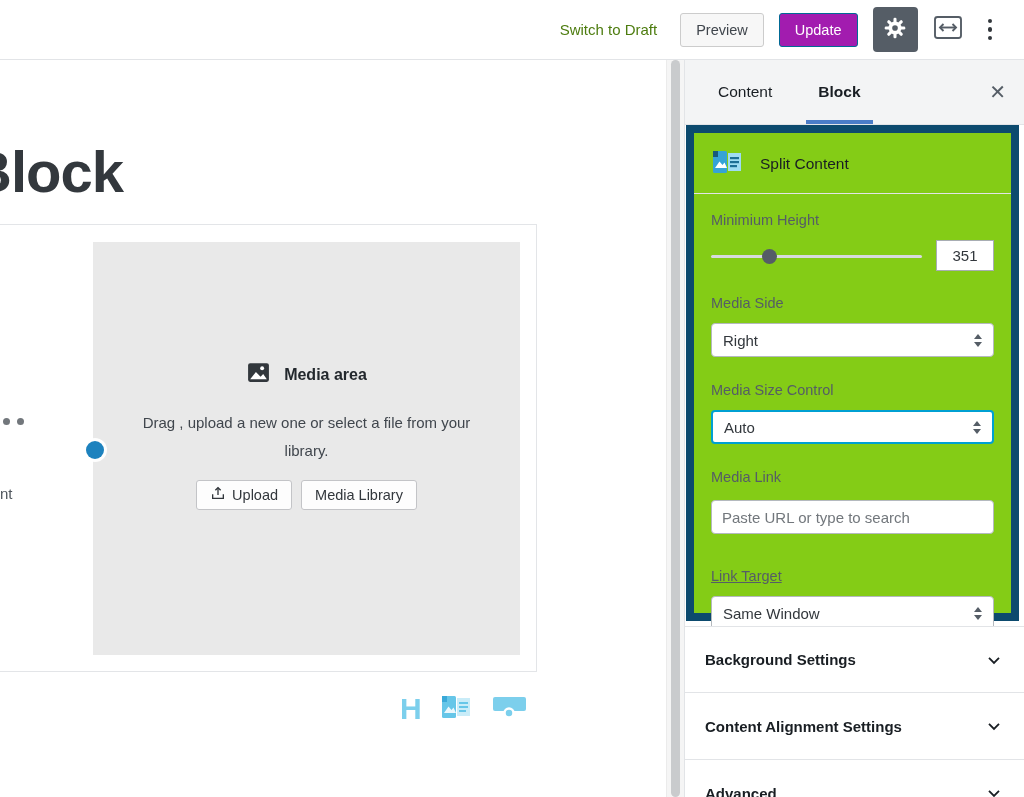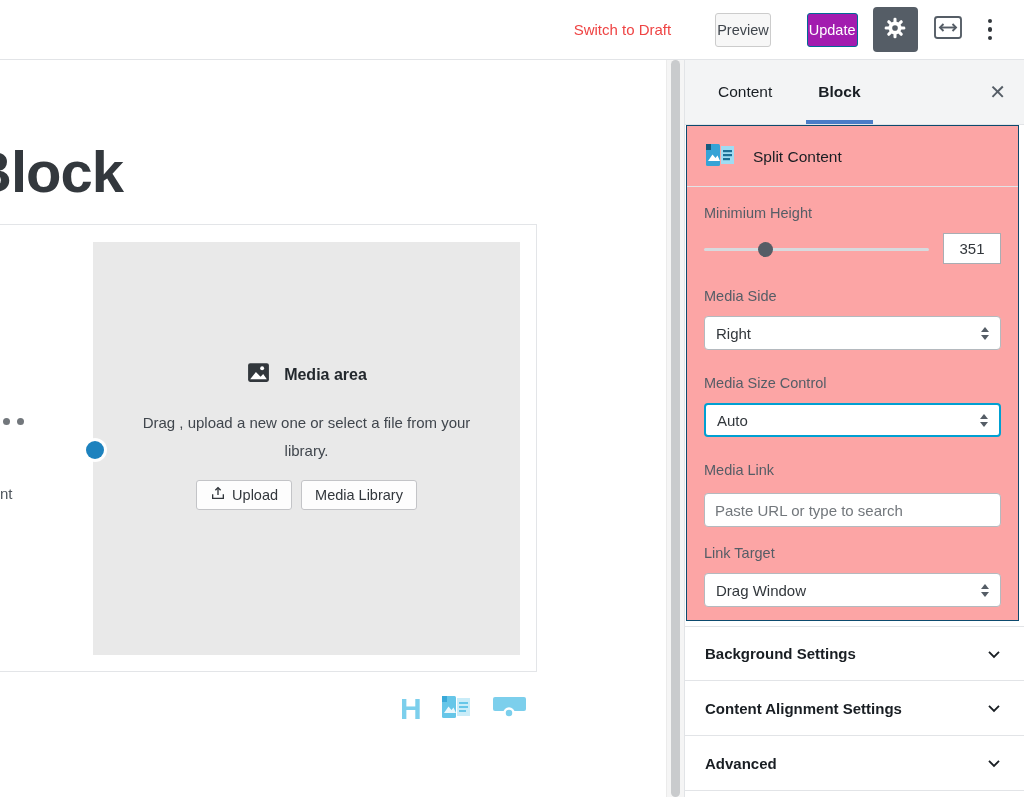--- a/index.html
+++ b/index.html
@@ -9,23 +9,23 @@
     font-family:"Liberation Sans", sans-serif; color:#32373c;
   }
 
   
   .topbar {
     position:absolute; left:0; top:0; width:1024px; height:60px;
     background:#fff; border-bottom:1px solid #e2e4e7;
     display:flex; align-items:center; justify-content:flex-end;
     gap:15px; padding-right:22px;
   }
-  .link-draft { color:#ef4444; font-size:15px; cursor:pointer; margin-right:8px; }
+  .link-draft { color:#4d7c0f; font-size:15px; cursor:pointer; margin-right:8px; }
   .btn { height:34px; border-radius:3px; font-size:14.5px; display:inline-flex;
-         align-items:center; padding:0 1px; cursor:pointer;margin-left:21px; }
+         align-items:center; padding:0 15px; cursor:pointer; }
   .btn-secondary { background:#f7f7f7; border:1px solid #cccccc; color:#40464d; }
   .btn-primary  { background:#a21caf; border:1px solid #006a95; color:#fff; }
   .btn-gear { width:45px; height:45px; background:#555d66; border-radius:4px;
               display:flex; align-items:center; justify-content:center; cursor:pointer; }
   .icon-btn { display:flex; align-items:center; justify-content:center; cursor:pointer; }
   .kebab { display:flex; flex-direction:column; gap:4px; padding:6px 10px; cursor:pointer; }
   .kebab i { width:4.5px; height:4.5px; border-radius:50%; background:#32373c; }
 
   
   .main { position:absolute; left:0; top:60px; width:666px; height:737px; background:#fff; }
@@ -76,21 +76,21 @@
           display:flex; align-items:stretch; padding-left:21px; }
   .tab { display:flex; align-items:center; padding:0 12px; font-size:15.5px;
          color:#191e23; cursor:pointer; border-bottom:4px solid transparent;
          border-top:4px solid transparent; }
   .tab.active { font-weight:bold; border-bottom-color:#4a7cc7; }
   .tab + .tab { margin-left:22px; }
   .close-x { margin-left:auto; margin-right:18px; align-self:center;
              font-size:20px; color:#555d66; cursor:pointer; line-height:1; }
 
   .red-panel { position:absolute; left:1px; top:65px; width:333px; height:496px;
-               border:1px solid #0c4a6e; background:#fca5a5; }
+               border:8px solid #0c4a6e; background:#84cc16; }
   .block-card { display:flex; align-items:center; gap:17px; padding:16px 18px 14px 18px;
                 border-bottom:1px solid #e2e4e7; }
   .block-card-title { font-size:15.5px; color:#191e23; }
 
   .controls { padding:18px 17px 0 17px; }
   .ctl-label { font-size:14.5px; color:#555d66; margin-bottom:12px; }
   .slider-row { display:flex; align-items:center; gap:14px; margin-bottom:24px; }
   .slider { position:relative; flex:1; height:30px; cursor:pointer; }
   .slider .track { position:absolute; left:0; right:0; top:14px; height:3px;
                    background:#d7dade; border-radius:2px; }
@@ -105,24 +105,24 @@
   .select-box.focused { border:2px solid #00a0d2; }
   .select-box .spacer { flex:1; }
   .spin { display:flex; flex-direction:column; gap:3px; align-items:center; }
   .spin i { width:0; height:0; border-left:4px solid transparent; border-right:4px solid transparent; }
   .spin .up { border-bottom:5px solid #555d66; }
   .spin .dn { border-top:5px solid #555d66; }
   .text-input { width:100%; height:34px; border:1px solid #b4b9be; border-radius:4px;
                 padding:0 10px; font-size:15px; color:#32373c; background:#fff;
                 font-family:"Liberation Sans", sans-serif; margin-bottom:16px; margin-top:3px; }
   .text-input::placeholder { color:#72777c; }
-  .mt-link { margin-top:2px; }
+  .mt-link { margin-top:18px;text-decoration:underline; }
 
   .panel-list { position:absolute; left:0; top:566px; width:339px; }
-  .panel-row { height:55px; display:flex; align-items:center; padding:0 20px;
+  .panel-row { height:67px; display:flex; align-items:center; padding:0 20px;
                border-bottom:1px solid #e2e4e7; cursor:pointer; background:#fff; }
   .panel-row:first-child { border-top:1px solid #e2e4e7; }
   .panel-title { font-size:15px; font-weight:bold; color:#191e23; }
   .panel-row svg { margin-left:auto; }
 </style>
 </head>
 <body>
 
 <div class="topbar">
   <span class="link-draft">Switch to Draft</span>
@@ -278,21 +278,21 @@
             <i class="up"></i>
             <i class="dn"></i>
           </span>
       </div>
 
       <div class="ctl-label">Media Link</div>
       <input class="text-input" type="text" placeholder="Paste URL or type to search" style="">
 
       <div class="ctl-label mt-link">Link Target</div>
       <div class="select-box">
-        <span>Drag Window</span>
+        <span>Same Window</span>
         <span class="spacer"></span>
         <span class="spin">
             <i class="up"></i>
             <i class="dn"></i>
           </span>
       </div>
     </div>
   </div>
 
   <div class="panel-list">

